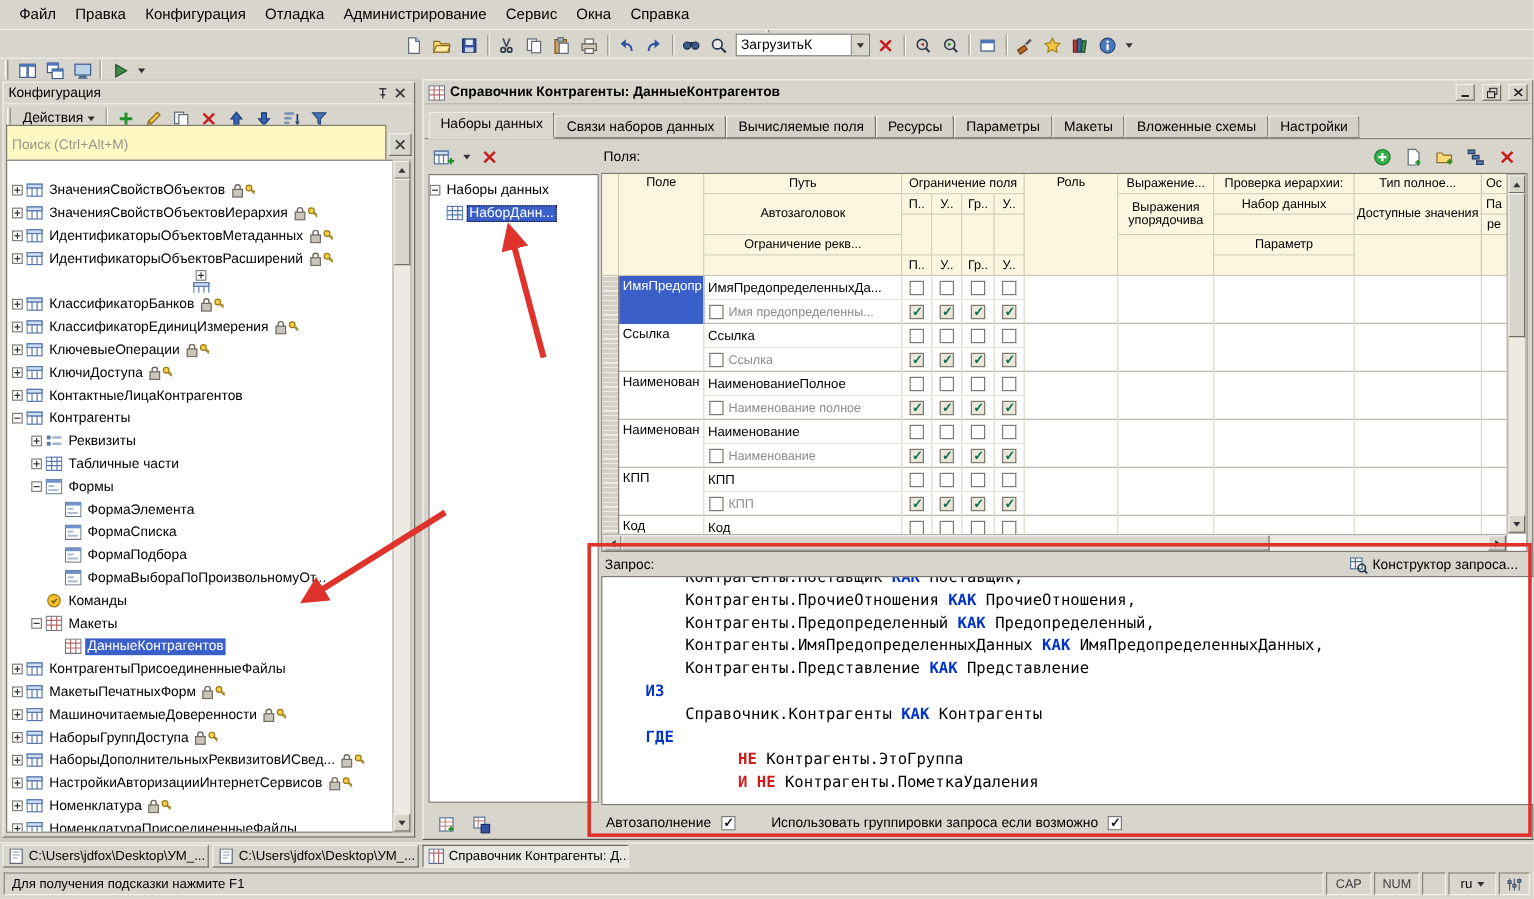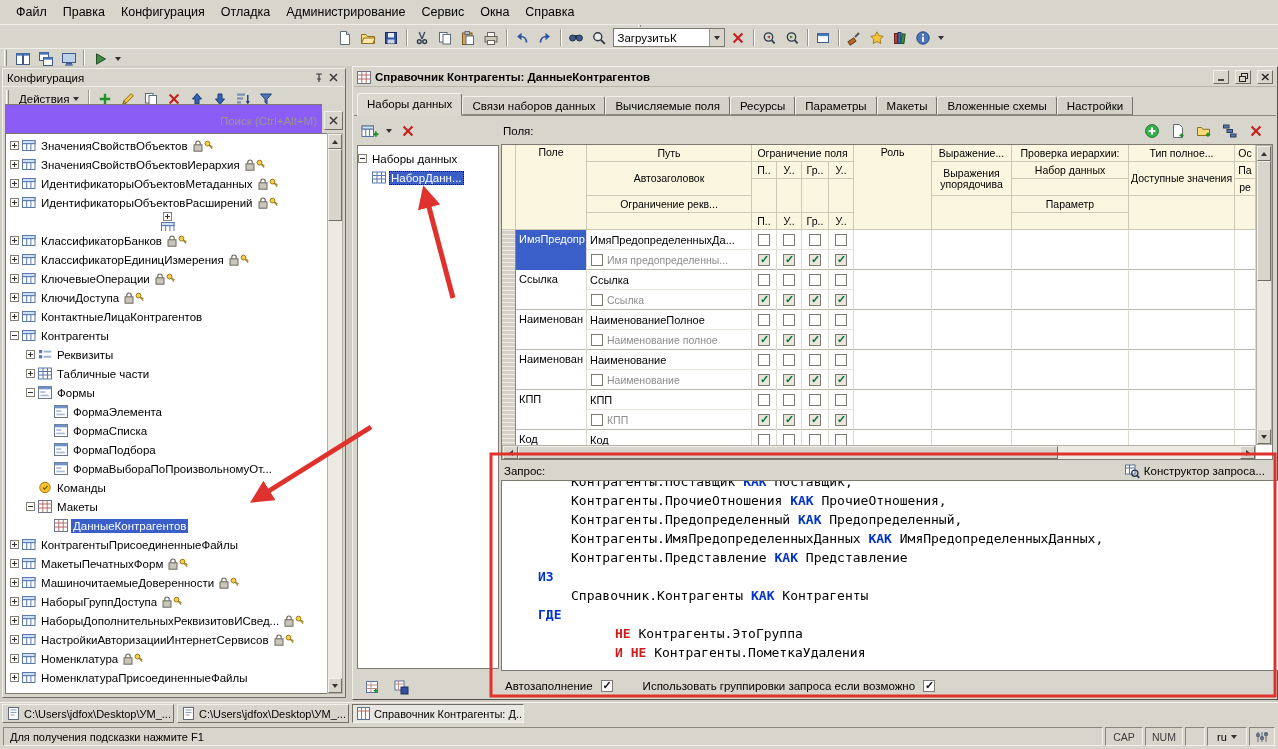--- a/index.html
+++ b/index.html
@@ -29,24 +29,24 @@
 .combo-btn{width:15px;height:100%;background:#d8d5cd;border-left:1px solid #9b978c;display:flex;align-items:center;justify-content:center;}
 
 #workspace{position:absolute;left:0;top:66px;width:1278px;height:636px;background:#cfccc4;}
 
 #config-panel{position:absolute;left:2px;top:2px;width:344px;height:630px;background:#d8d5cd;border:1px solid;border-color:#f2f0ea #716e66 #716e66 #f2f0ea;}
 .panel-title{height:17px;display:flex;align-items:center;padding:0 4px;font-size:11.5px;}
 .small-btn{width:15px;height:13px;display:flex;align-items:center;justify-content:center;}
 #cfg-toolbar{height:24px;display:flex;align-items:center;padding:1px 2px;border-top:1px solid #efede8;}
 .actions-btn{display:flex;align-items:center;gap:4px;height:20px;padding:0 5px;font-size:11.5px;border:1px solid transparent;}
 #cfg-search-row{display:flex;align-items:center;height:21px;padding:0 2px;gap:2px;}
-#cfg-search{flex:1;height:34px;border:1px solid #7e7a72;background:#8b5cf6;padding:0 4px;font:11.5px "Liberation Sans",sans-serif;text-align:right;}
+#cfg-search{flex:1;height:34px;border:1px solid #7e7a72;background:#fef9c3;padding:0 4px;font:11.5px "Liberation Sans",sans-serif;}
 #cfg-search::placeholder{color:#9a968c;}
 .mini-btn{width:19px;height:19px;border:1px solid;border-color:#f2f0ea #716e66 #716e66 #f2f0ea;background:#d8d5cd;display:flex;align-items:center;justify-content:center;}
-#cfg-tree{position:absolute;left:2px;top:64px;width:324px;bottom:3px;background:#fff;border:1px solid #7e7a72;overflow:hidden;padding-top:2px;font-size:11.5px;}
+#cfg-tree{position:absolute;left:2px;top:64px;width:324px;bottom:3px;background:#fff;border:1px solid #7e7a72;overflow:hidden;padding-top:15px;font-size:11.5px;}
 #cfg-vscroll{position:absolute;right:2px;top:64px;width:16px;bottom:3px;}
 
 .tree-row{display:flex;align-items:center;height:19px;white-space:nowrap;overflow:hidden;}
 .t-exp{position:relative;width:9px;height:9px;border:1px solid #848078;background:#fff;flex:none;margin-right:3px;}
 .t-exp::before{content:"";position:absolute;left:1px;right:1px;top:3px;height:1px;background:#333;}
 .t-exp.plus::after{content:"";position:absolute;top:1px;bottom:1px;left:3px;width:1px;background:#333;}
 .t-exp-sp{width:12px;flex:none;}
 .t-icon{flex:none;margin-right:3px;}
 .t-label{padding:1px 2px;}
 .t-label.selected{background:var(--sel);color:#fff;}

